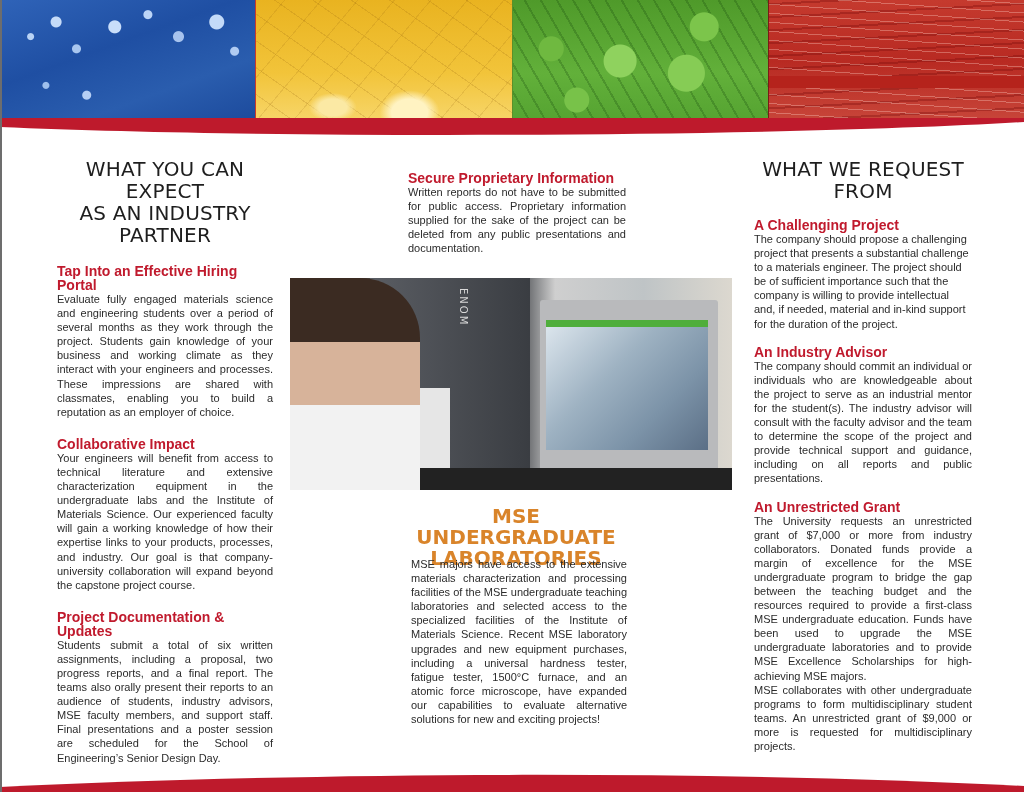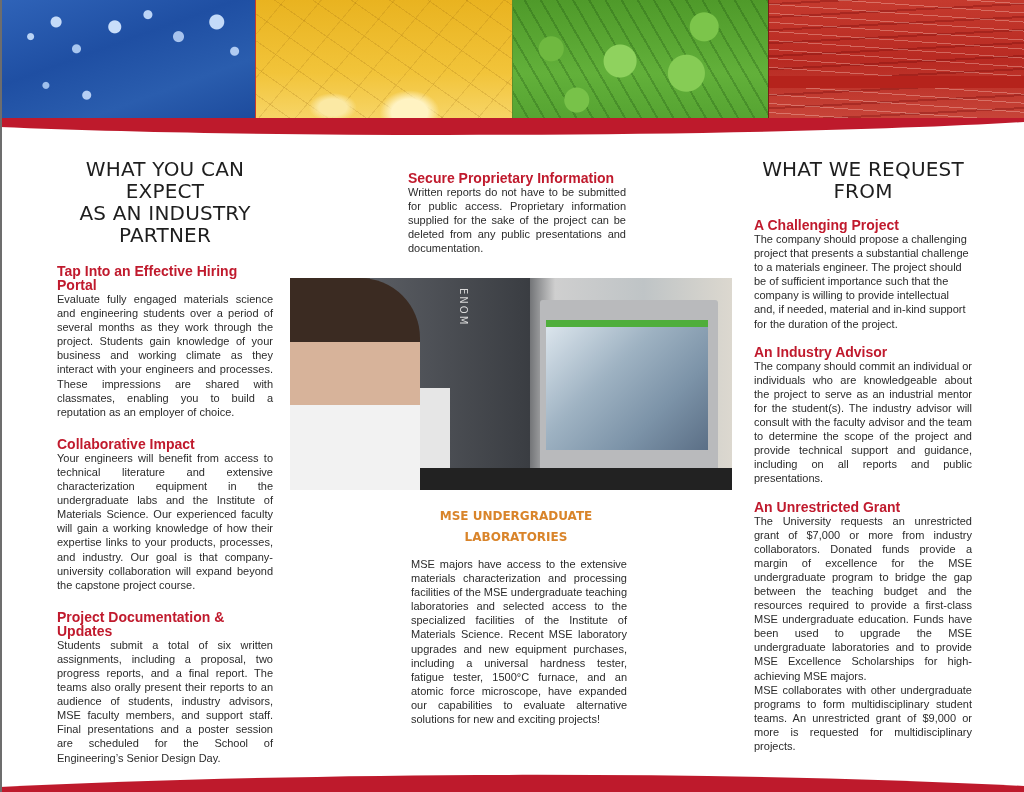--- a/index.html
+++ b/index.html
@@ -89,21 +89,21 @@
   .photo .instrument-base { position: absolute; left: 80px; top: 110px; width: 80px; height: 80px; background: #e6e6e6; }
   .photo .brand { position: absolute; left: 168px; top: 10px; color: #d9d9d9; font-family: "DejaVu Sans", sans-serif; font-size: 10px; writing-mode: vertical-rl; letter-spacing: 2px; }
   .photo .monitor { position: absolute; left: 250px; top: 22px; width: 178px; height: 180px; background: #b9babc; border-radius: 3px; }
   .photo .screen { position: absolute; left: 256px; top: 42px; width: 162px; height: 130px; background: linear-gradient(135deg,#dfe8ef 0%,#9eb2c2 40%,#7c93a8 70%,#5b6f86 100%); }
   .photo .screen-bar { position: absolute; left: 256px; top: 42px; width: 162px; height: 7px; background: #4fae3c; }
   .photo .person { position: absolute; left: 0; top: 0; width: 130px; height: 212px; background: linear-gradient(180deg,#3b2b22 0%,#3b2b22 30%,#d7b39a 30%,#d7b39a 60%,#f2f2f2 60%); border-top-right-radius: 60px; }
   .photo .desk { position: absolute; left: 130px; top: 190px; width: 312px; height: 22px; background: #222; }
 
   .mid-title {
     position: absolute; left: 400px; top: 506px; width: 232px;
-    font-family: "DejaVu Sans", sans-serif; font-size: 12px; line-height: 21px;
+    font-family: "DejaVu Sans", sans-serif; font-size: 20px; line-height: 21px;
     text-align: center; color: #d9842a; margin: 0;
   }
   .mid-body { position: absolute; left: 411px; top: 557px; width: 216px; }
 </style>
 </head>
 <body>
 
 <div class="left-edge"></div>
 
 <div class="banner">

